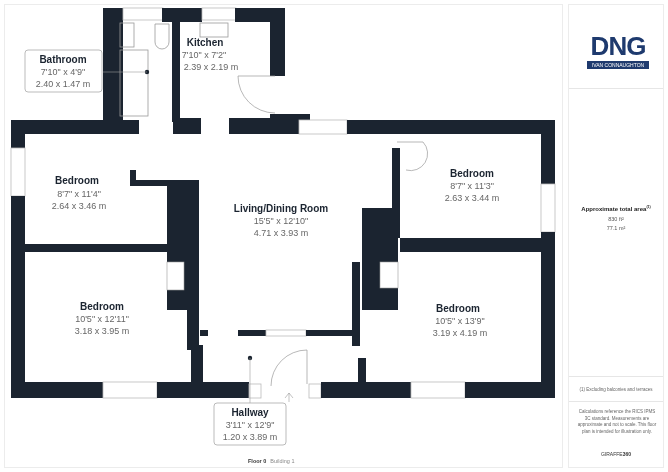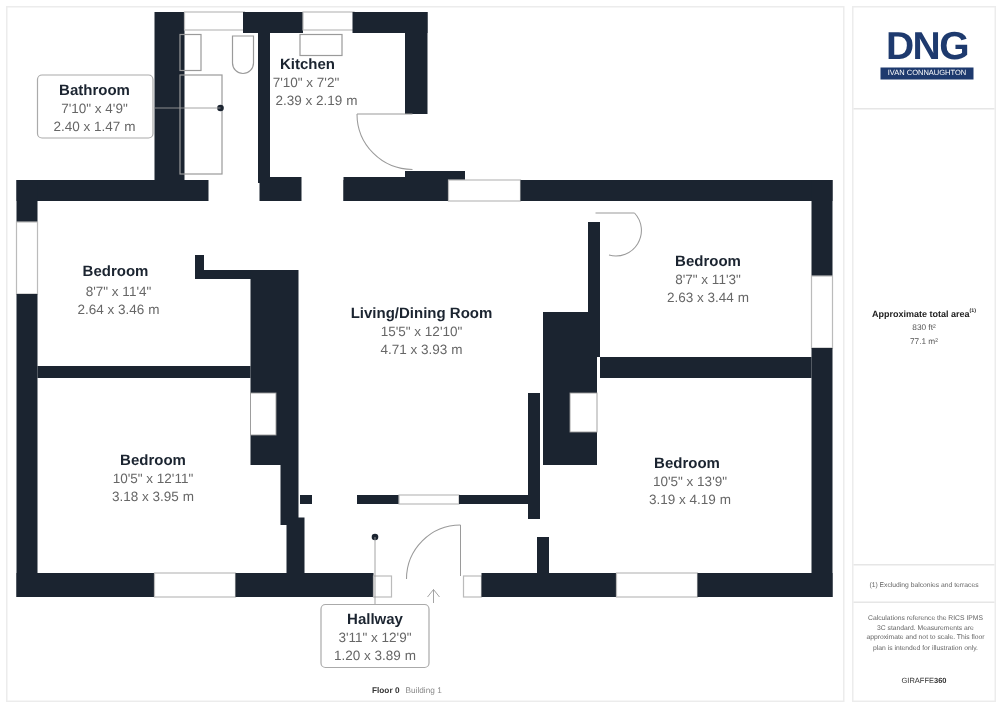--- a/index.html
+++ b/index.html
@@ -144,21 +144,21 @@
     <text x="250" y="428" text-anchor="middle" font-size="9" fill="#666">3'11" x 12'9"</text>
     <text x="250" y="440" text-anchor="middle" font-size="9" fill="#666">1.20 x 3.89 m</text>
   </g>
 </svg>
 
 <div class="floorlabel">
   <b>Floor 0</b><span class="b">Building 1</span>
 </div>
 
 <div class="side">
-  <div class="sec" style="top:0;height:68px;">
+  <div class="sec" style="top:16px;height:68px;">
     <div class="logo">
       <div class="big">DNG</div>
       <div class="bar">IVAN CONNAUGHTON</div>
     </div>
   </div>
   <div class="sec" style="top:68px;height:304px;">
     <div class="area-title" style="top:132px;"><span>Approximate total area</span><sup style="font-size:3.5px;">(1)</sup></div>
     <div class="area-v" style="top:143px;">830 ft²</div>
     <div class="area-v" style="top:152px;">77.1 m²</div>
   </div>

